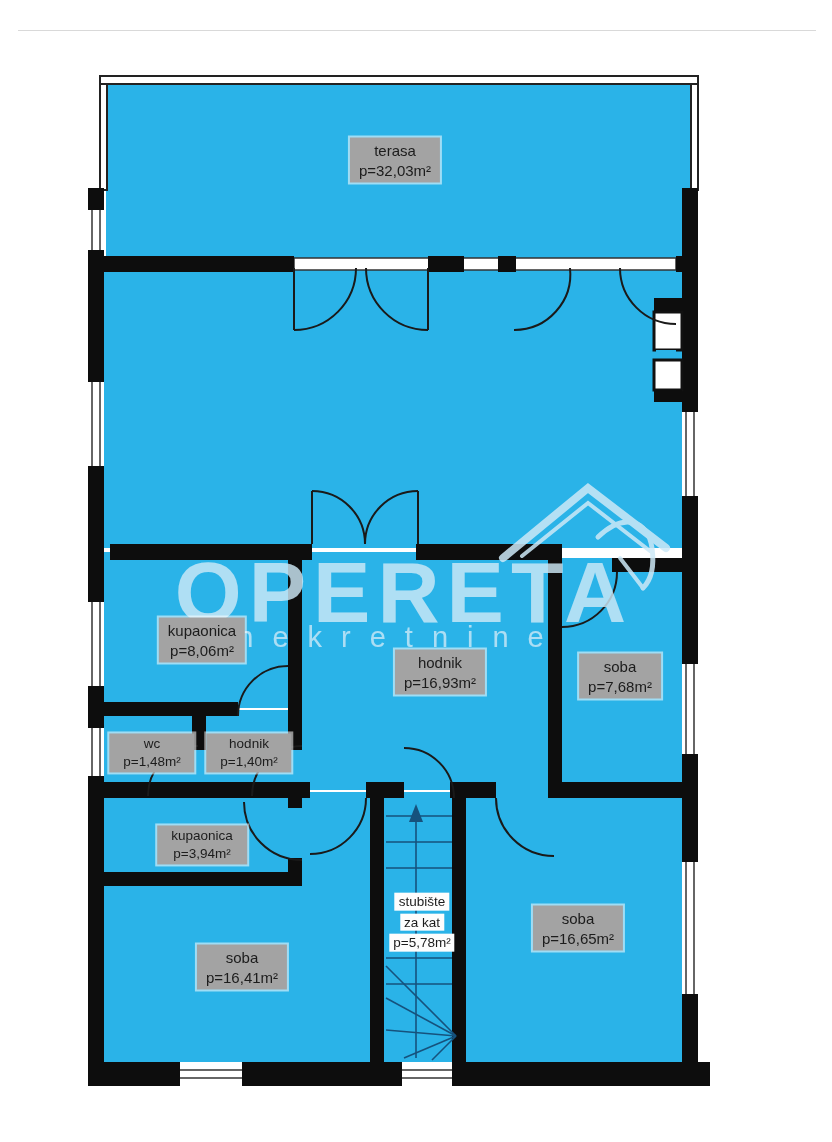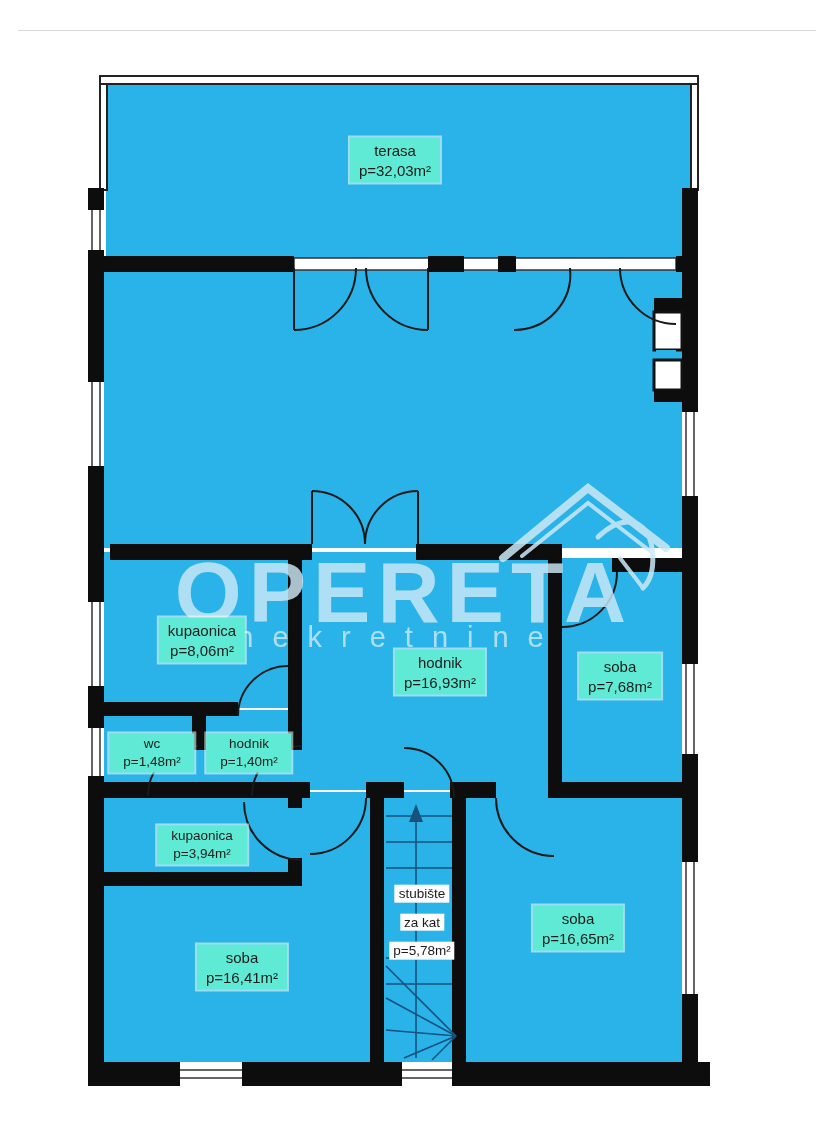--- a/index.html
+++ b/index.html
@@ -4,28 +4,28 @@
 <style>
   html,body{margin:0;padding:0;background:#ffffff;}
   #stage{
     position:relative;width:832px;height:1142px;background:#ffffff;overflow:hidden;
     font-family:"Liberation Sans","DejaVu Sans",sans-serif;
   }
   #plan-svg{position:absolute;left:0;top:0;}
   .scan-line{position:absolute;left:18px;top:30px;width:798px;height:1px;background:#d9d9d9;}
   .label{
     position:absolute;transform:translate(-50%,-50%);
-    background:#5eead4;color:#1c1c1c;text-align:center;
+    background:#a3a3a3;color:#1c1c1c;text-align:center;
     font-size:15px;line-height:1.3;padding:3px 9px;white-space:nowrap;
     box-shadow:0 0 0 2px rgba(255,255,255,.55);
   }
   .label.small{font-size:13.5px;padding:2px 14px;}
   .label.stacked{
     background:transparent;box-shadow:none;padding:0;
-    display:flex;flex-direction:column;align-items:center;gap:11px;font-size:13.5px;
+    display:flex;flex-direction:column;align-items:center;gap:3px;font-size:13.5px;
   }
   .label.stacked span{background:#fdfdfd;padding:0 4px;display:block;}
   .wm{position:absolute;pointer-events:none;color:#cde9f7;}
   #wm-brand{
     left:404px;top:592px;transform:translate(-50%,-50%);
     font-size:86px;font-weight:bold;letter-spacing:7px;opacity:.82;white-space:nowrap;
   }
   #wm-sub{
     left:400px;top:637px;transform:translate(-50%,-50%);
     font-size:29px;letter-spacing:19px;opacity:.8;white-space:nowrap;

